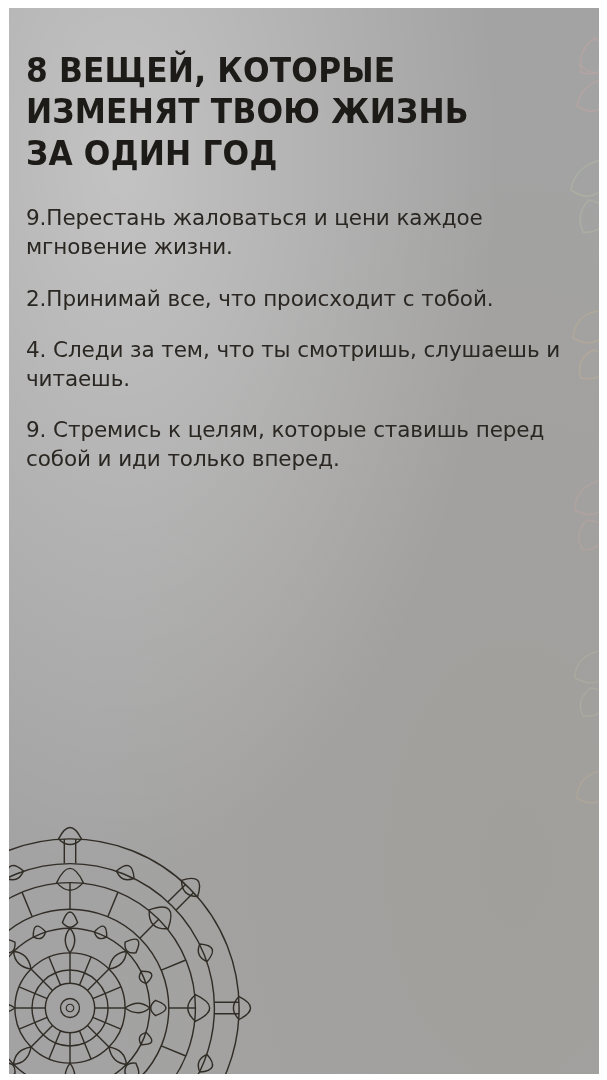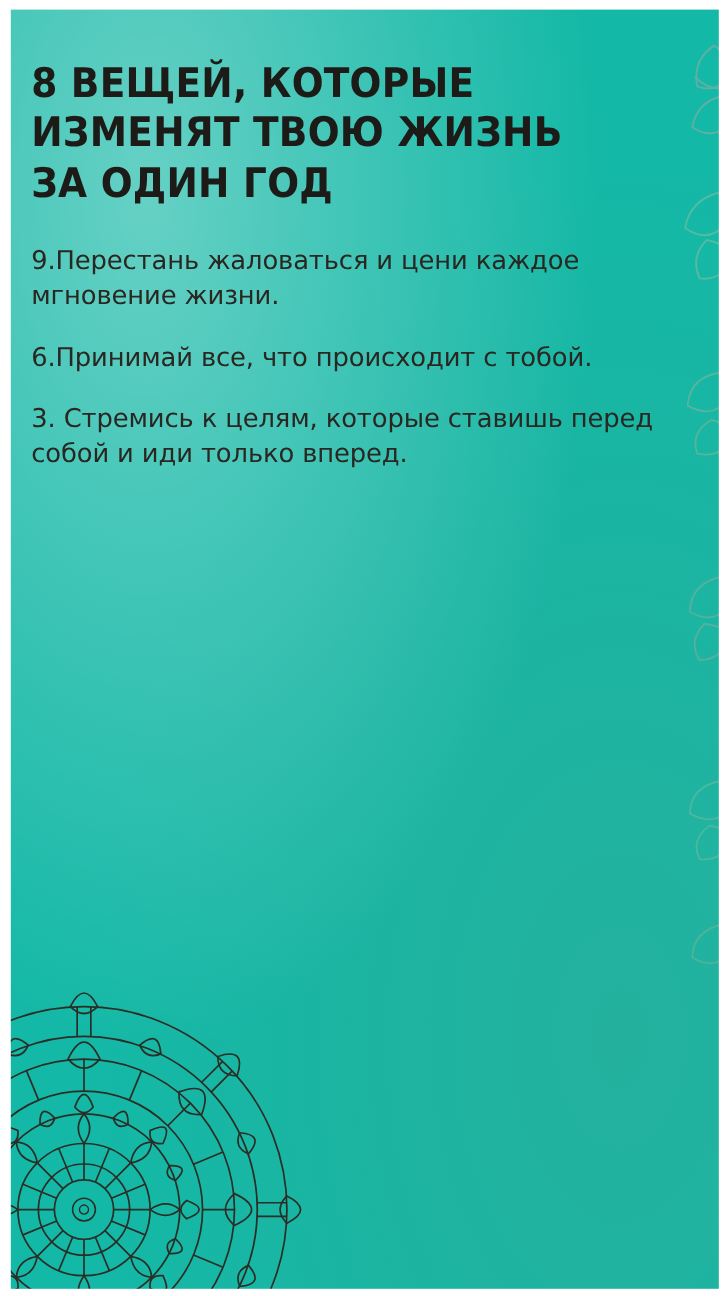--- a/index.html
+++ b/index.html
@@ -11,21 +11,21 @@
     width: 607px;
     height: 1080px;
     overflow: hidden;
     font-family: "DejaVu Sans", sans-serif;
   }
 
   .poster {
     position: relative;
     width: 607px;
     height: 1080px;
-    background: #14b8a6;
+    background: #a3a3a3;
     overflow: hidden;
   }
 
   
   .paper-grain {
     position: absolute;
     inset: 0;
     background:
       radial-gradient(ellipse at 20% 15%, rgba(255,255,255,0.35) 0%, rgba(255,255,255,0) 55%),
       radial-gradient(ellipse at 85% 80%, rgba(150,130,100,0.12) 0%, rgba(150,130,100,0) 60%);
@@ -133,22 +133,23 @@
     <g fill="none" stroke="#cbb48f" stroke-width="1.5" opacity="0.5">
       <path d="M86 760 q-26 6 -26 28 q20 12 32 -6 q8 -12 -6 -22 z"></path>
     </g>
   </svg>
 
   <div class="content">
     <h1 class="headline">8 ВЕЩЕЙ, КОТОРЫЕ ИЗМЕНЯТ ТВОЮ ЖИЗНЬ ЗА ОДИН ГОД</h1>
 
     <ul class="list">
       <li class="list-item">9.Перестань жаловаться и цени каждое мгновение жизни.</li>
-      <li class="list-item">6.Принимай все, что происходит с тобой.</li>
-      <li class="list-item">3. Стремись к целям, которые ставишь перед собой и иди только вперед.</li>
+      <li class="list-item">2.Принимай все, что происходит с тобой.</li>
+      <li class="list-item">4. Следи за тем, что ты смотришь, слушаешь и читаешь.</li>
+      <li class="list-item">9. Стремись к целям, которые ставишь перед собой и иди только вперед.</li>
     </ul>
   </div>
 
   <svg class="mandala" viewBox="0 0 400 400" aria-hidden="true">
     <g transform="translate(200,200)" fill="none" stroke="#2b2720" stroke-width="1.5">
       <circle r="26"></circle>
       <circle r="40"></circle>
       <circle r="58"></circle>
       <circle r="84"></circle>
       <circle r="104"></circle>

